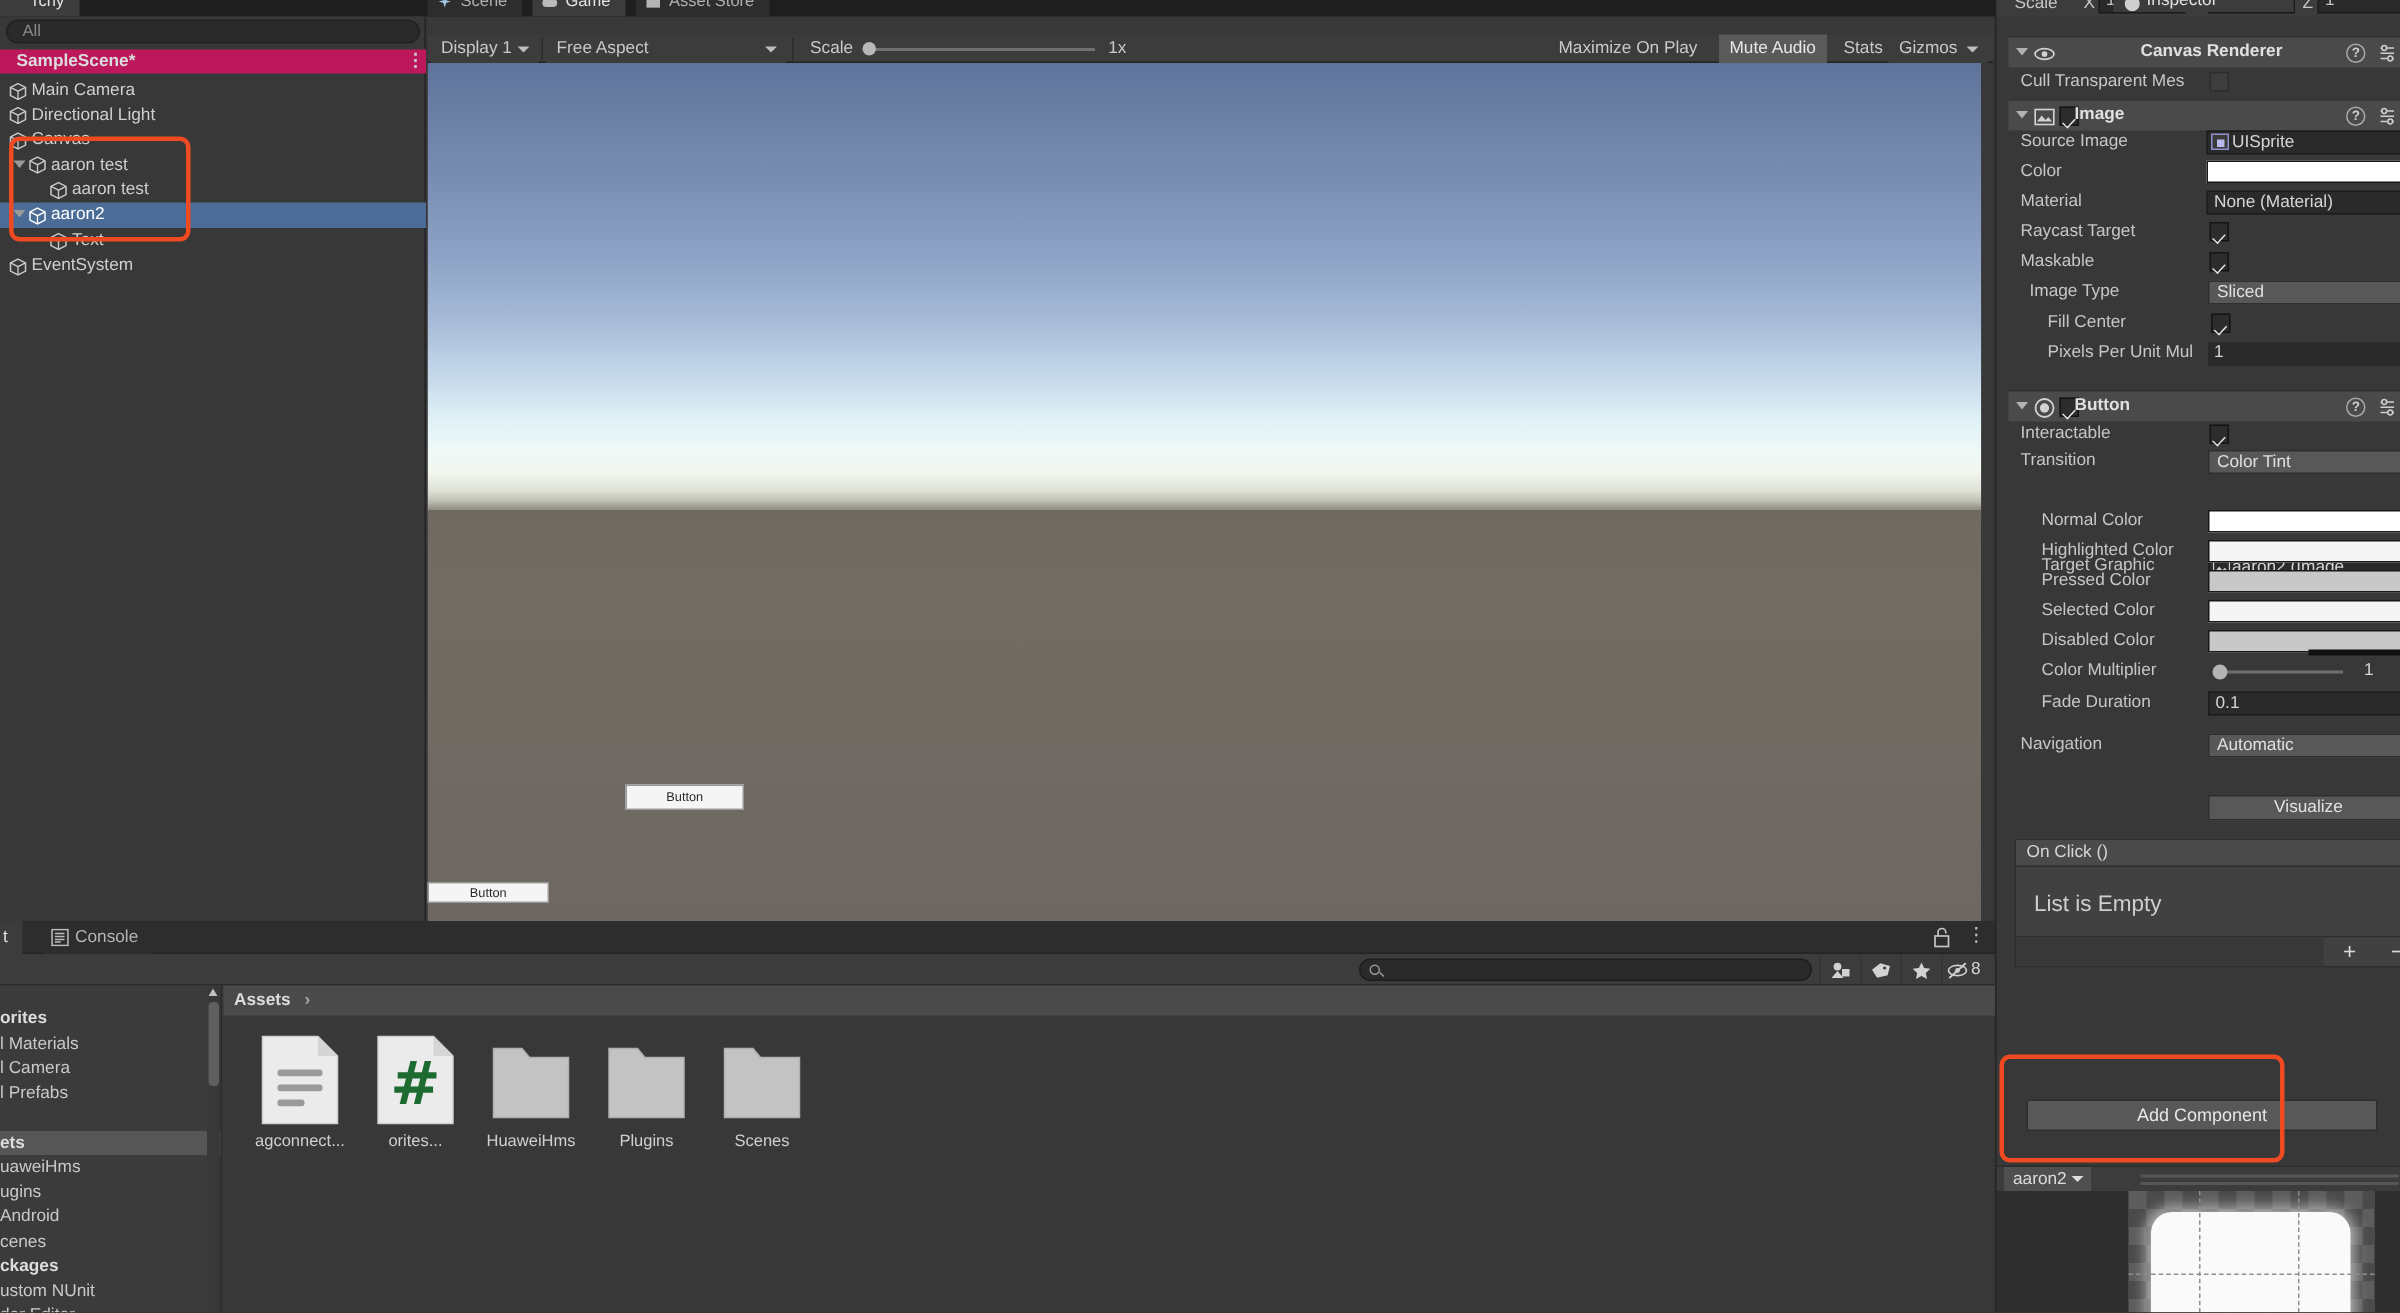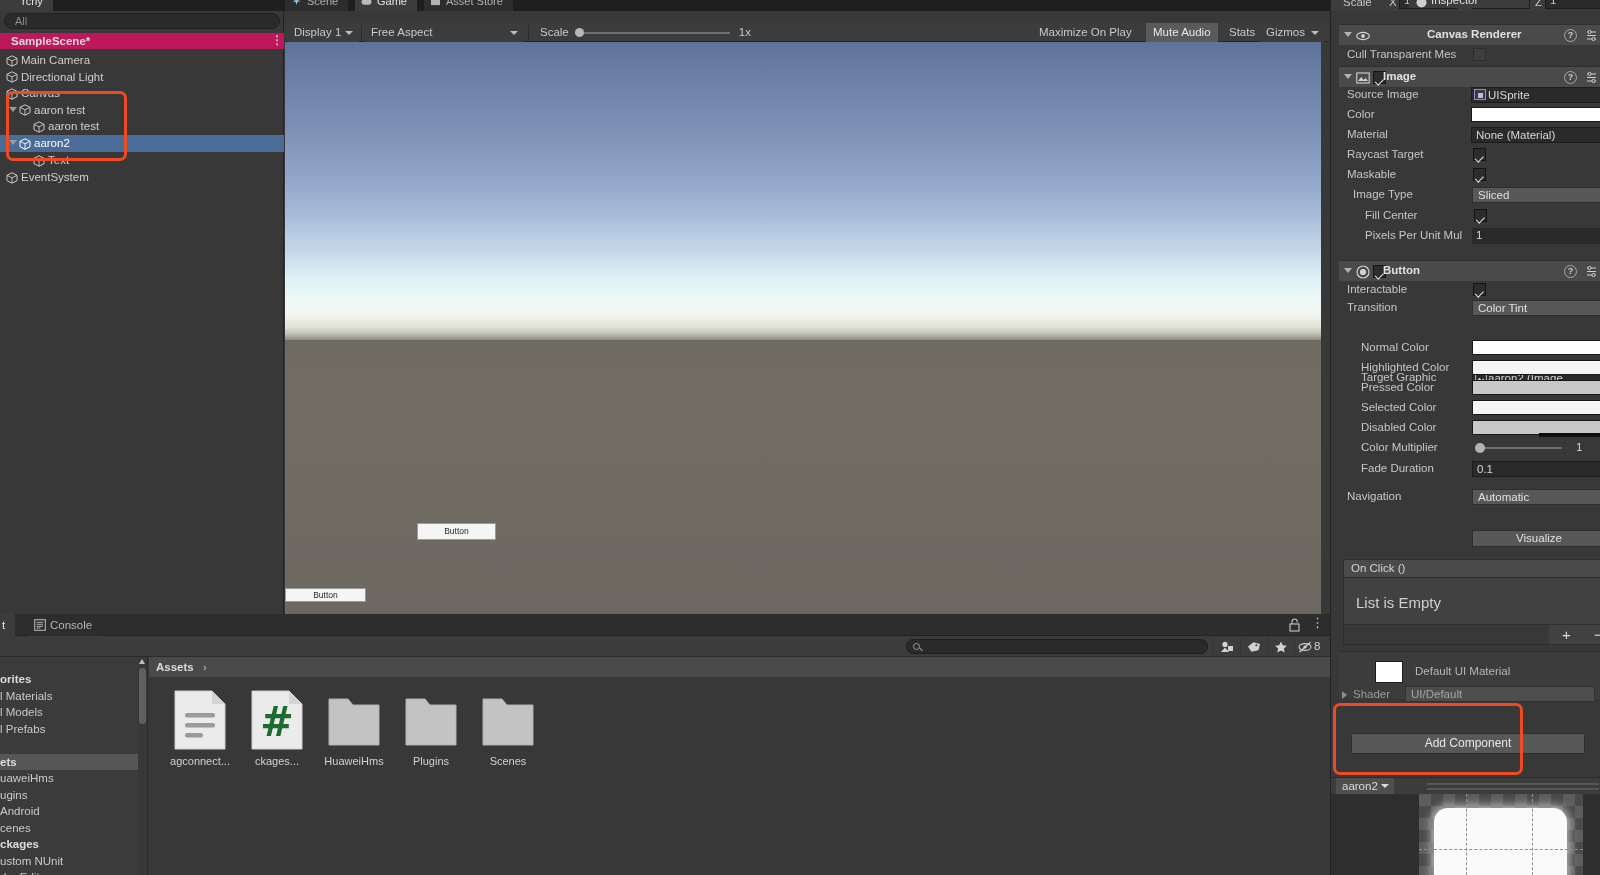--- a/index.html
+++ b/index.html
@@ -710,29 +710,20 @@
     </div>
     <div class="evt-body" style="left:12px;top:578px;width:263px;height:47px;">
       <div class="evt-empty" style="left:12px;top:16px;">List is Empty</div>
     </div>
     <div class="evt-foot" style="left:12px;top:625px;width:263px;height:20px;">
       <div class="abs" style="left:0;top:0;width:205px;height:19px;background:#383838;"></div>
       <span class="abs" style="left:218px;top:1px;font-size:15px;color:#dcdcdc;">+</span>
       <span class="abs" style="left:250px;top:1px;font-size:15px;color:#dcdcdc;">−</span>
     </div>
 
-    <div class="abs" style="left:8px;top:651px;width:262px;height:48px;background:#3c3c3c;border-top:1px solid #2e2e2e;">
-      <div class="mat-swatch" style="left:36px;top:9px;width:28px;height:22px;"></div>
-      <span class="mat-name" style="left:76px;top:13px;">Default UI Material</span>
-      <div class="abs" style="left:3px;top:39px;border-left:5px solid #8d8d8d;border-top:4px solid transparent;border-bottom:4px solid transparent;"></div>
-      <span class="shader-lbl" style="left:14px;top:36px;">Shader</span>
-      <div class="shader-field" style="left:66px;top:34px;width:190px;">
-        <span>UI/Default</span>
-      </div>
-    </div>
 
     <div class="addcomp" style="left:20px;top:733px;width:234px;height:21px;">
       <span>Add Component</span>
     </div>
 
     <div class="prev-bar" style="top:777px;">
       <div class="prev-tab">
         <span>aaron2</span>
         <span class="abs" style="right:5px;top:6px;border-left:4px solid transparent;border-right:4px solid transparent;border-top:4px solid #dcdcdc;"></span>
       </div>
@@ -803,21 +794,21 @@
     </div>
 
     <div class="proj-left">
       <div class="ptrow bold" style="top:14px;">
         <span style="margin-left:0px;">orites</span>
       </div>
       <div class="ptrow" style="top:30.5px;">
         <span style="margin-left:0px;">l Materials</span>
       </div>
       <div class="ptrow" style="top:47px;">
-        <span style="margin-left:0px;">l Models</span>
+        <span style="margin-left:0px;">l Camera</span>
       </div>
       <div class="ptrow" style="top:63.5px;">
         <span style="margin-left:0px;">l Prefabs</span>
       </div>
       <div class="ptrow bold sel" style="top:96.5px;">
         <span style="margin-left:0px;">ets</span>
       </div>
       <div class="ptrow" style="top:113px;">
         <span style="margin-left:0px;">uaweiHms</span>
       </div>
@@ -864,21 +855,21 @@
         </svg>
         <div class="alabel">agconnect...</div>
       </div>
 
       <div class="assetcell" style="left:89px;top:32px;">
         <svg class="ficon" viewBox="0 0 56 62">
           <path d="M3 2 H40 L53 15 V60 H3 Z" fill="#ebebeb" stroke="#cfcfcf" stroke-width="1"></path>
           <path d="M40 2 V15 H53" fill="#d5d5d5"></path>
           <text x="28" y="47" font-family="DejaVu Sans" font-size="40" font-weight="bold" fill="#1e6b32" text-anchor="middle">#</text>
         </svg>
-        <div class="alabel">ckages...</div>
+        <div class="alabel">orites...</div>
       </div>
 
       <div class="assetcell" style="left:166px;top:32px;">
         <svg class="ficon" viewBox="0 0 56 62">
           <path d="M3 10 H22 L27 16 H53 V56 H3 Z" fill="#c3c3c3" stroke="#b0b0b0" stroke-width="1"></path>
         </svg>
         <div class="alabel">HuaweiHms</div>
       </div>
 
       <div class="assetcell" style="left:243px;top:32px;">

